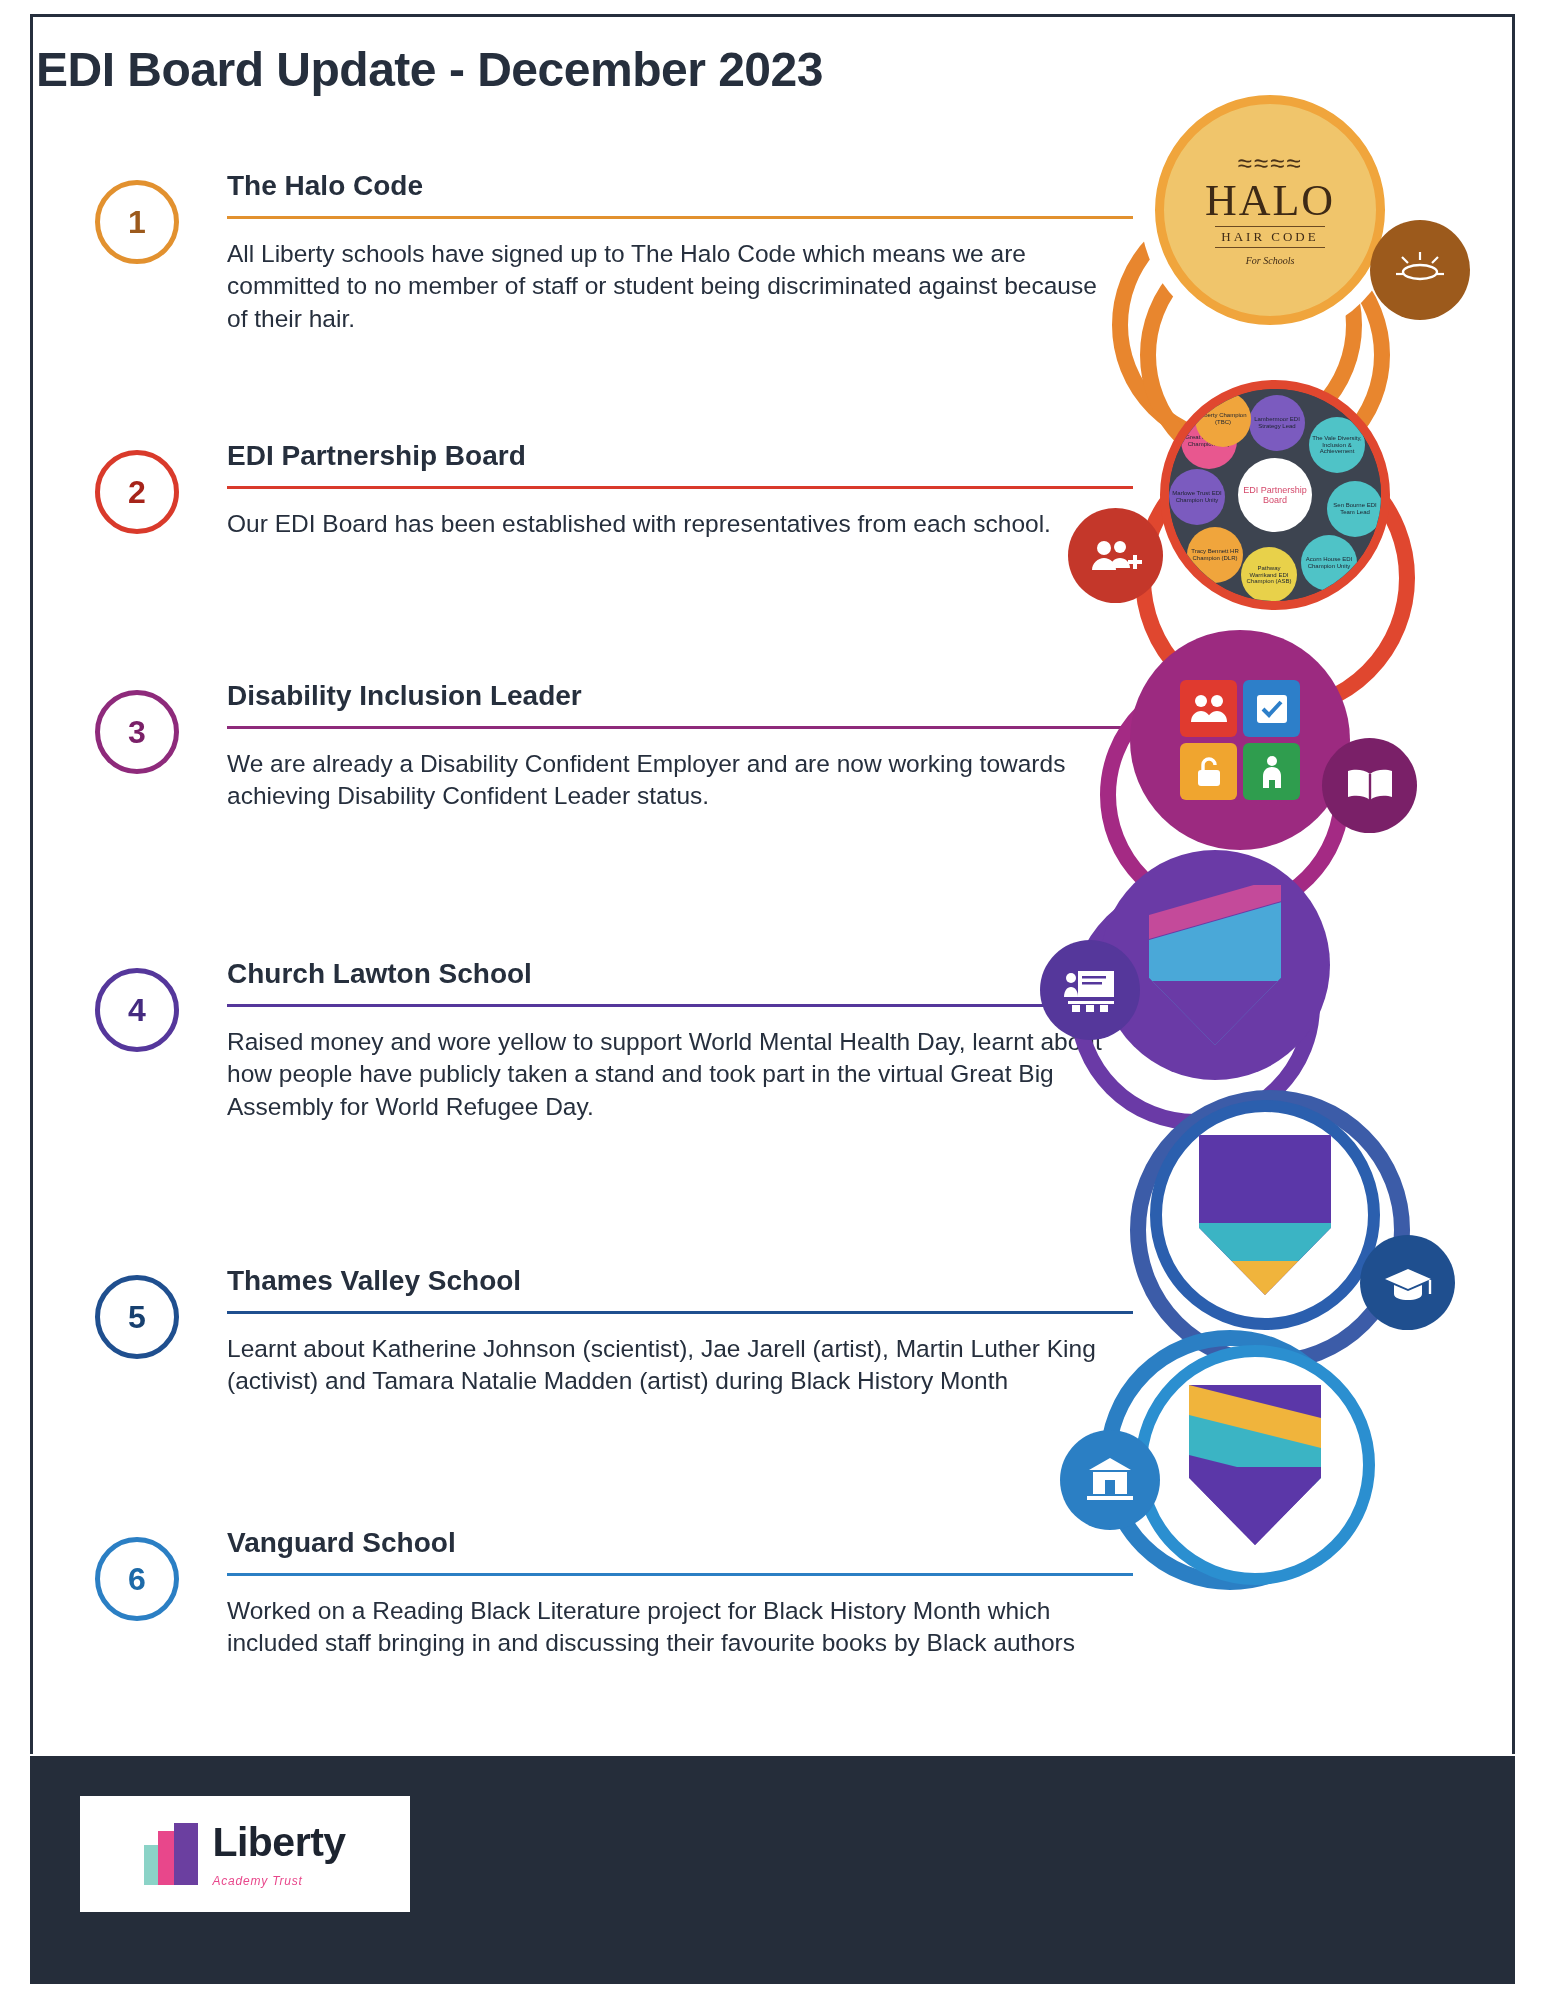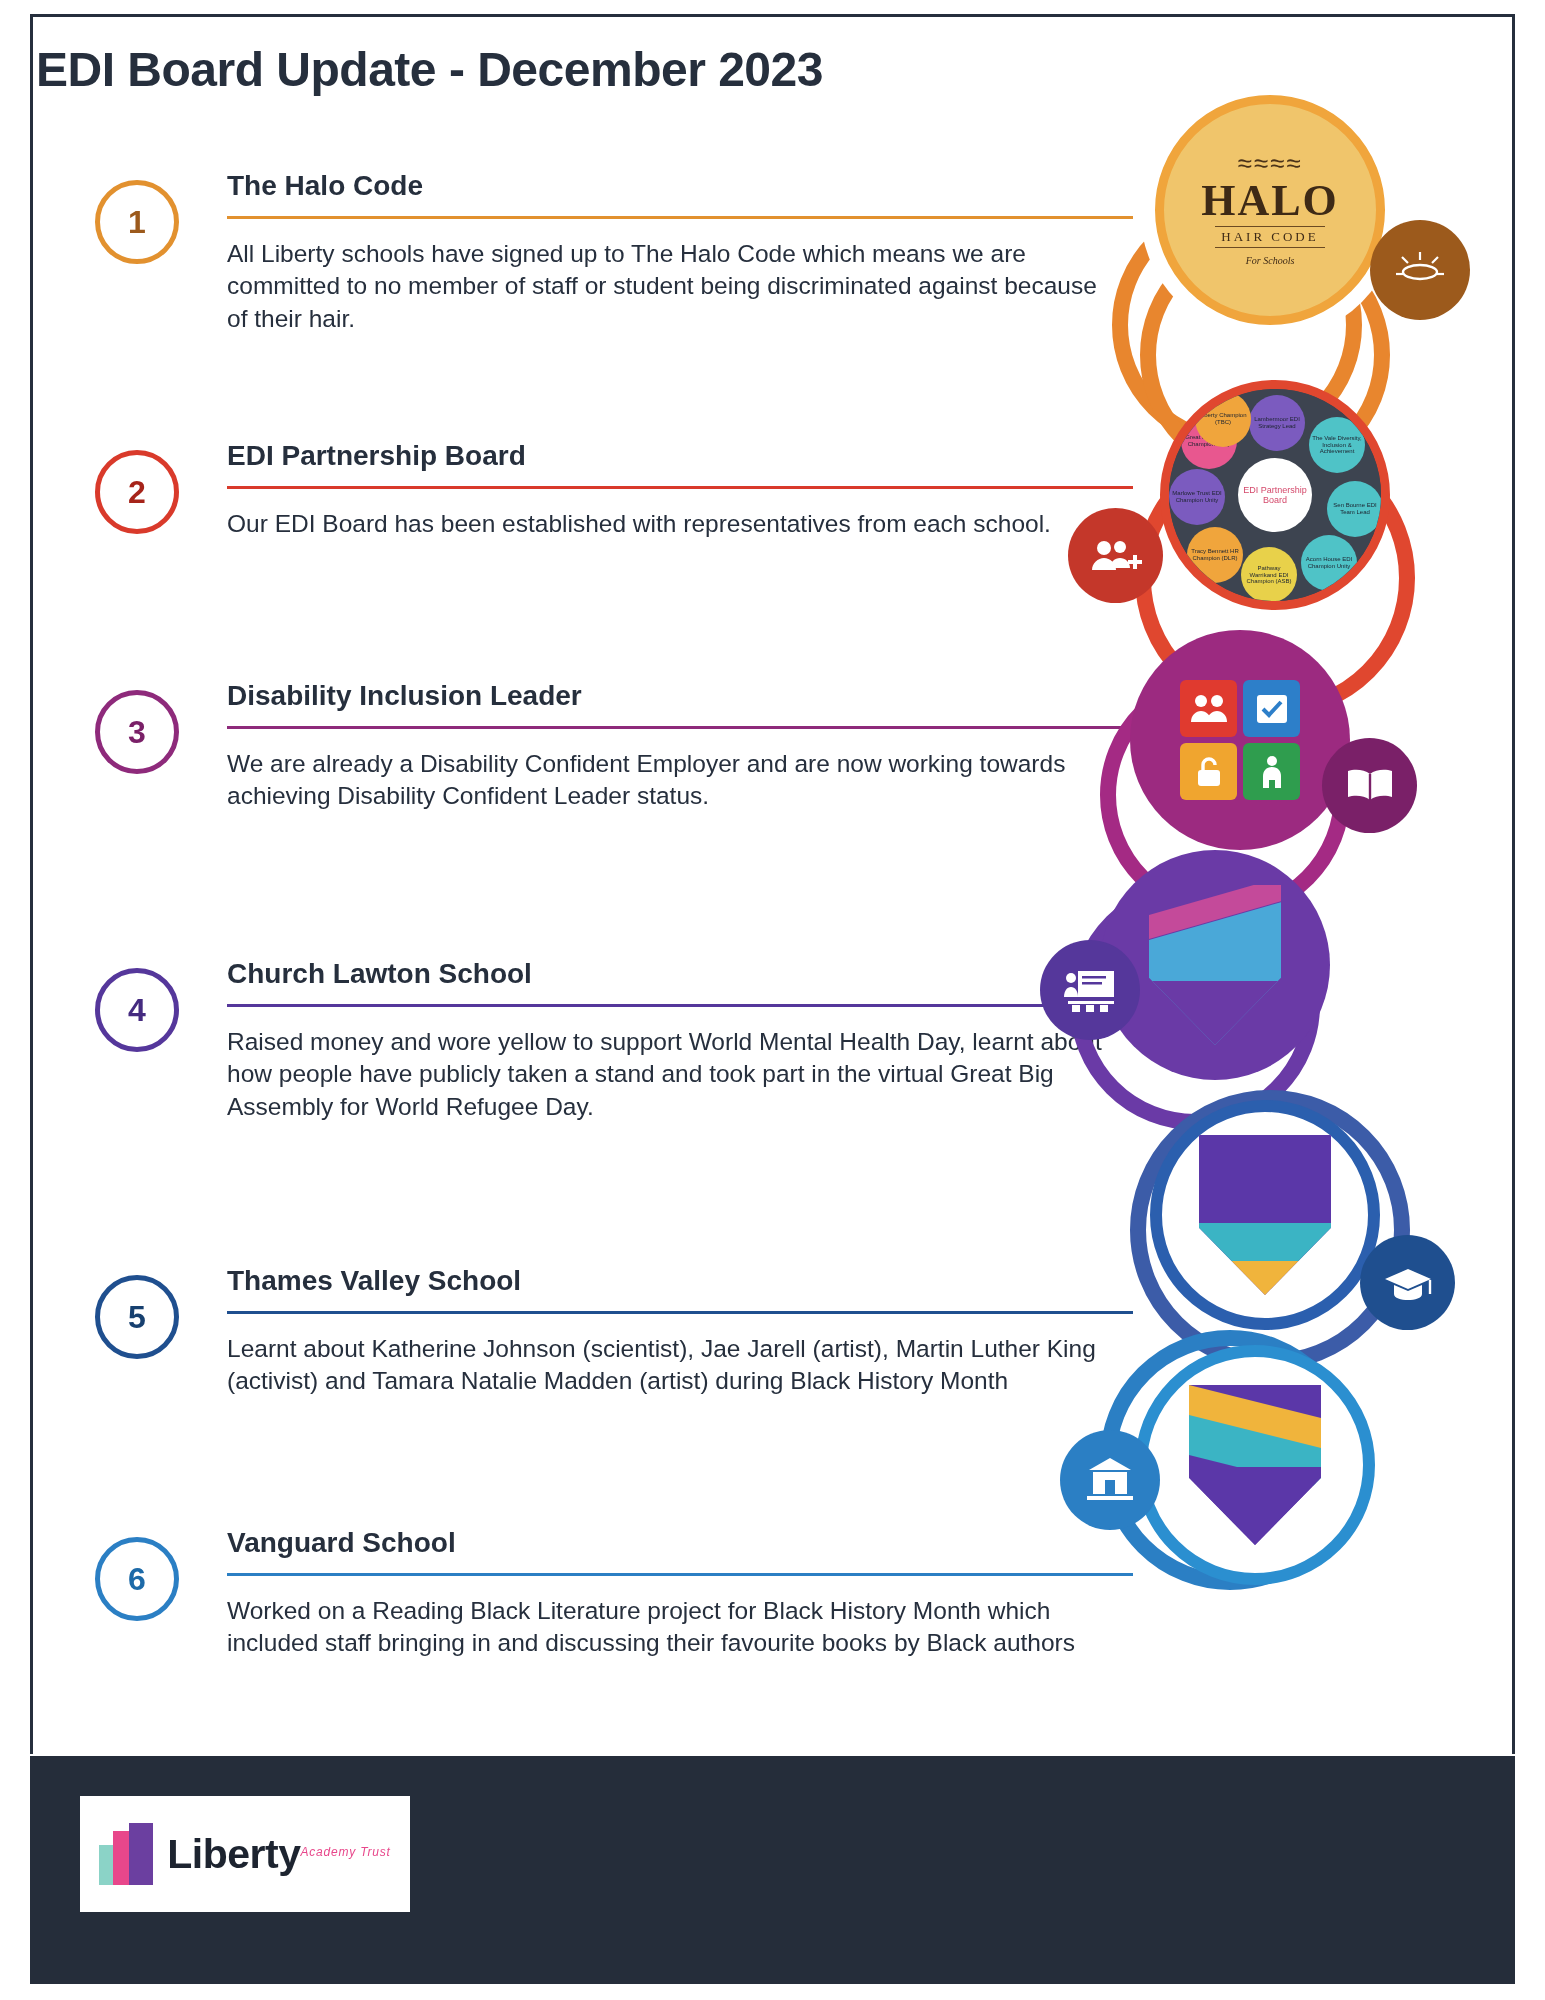--- a/index.html
+++ b/index.html
@@ -147,21 +147,21 @@
     color: #3e2a16;
   }
   .halo .sun {
     font-size: 26px;
     letter-spacing: 2px;
     margin-top: -6px;
     color: #4a3218;
   }
   .halo .big {
     font-size: 44px;
-    font-weight: bold;
+    font-weight: normal;
     letter-spacing: 2px;
     font-family: "Liberation Serif", serif;
     line-height: 1;
   }
   .halo .sub {
     font-size: 13px;
     letter-spacing: 3px;
     font-family: "Liberation Serif", serif;
     border-top: 1px solid #6b4a22;
     border-bottom: 1px solid #6b4a22;
@@ -277,21 +277,21 @@
     width: 56px;
     height: 62px;
     margin-right: 12px;
   }
   .logo-mark span { position: absolute; display:block; }
   .lm1 { left:0; top:22px; width:22px; height:40px; background:#8bd3c7; }
   .lm2 { left:14px; top:8px; width:22px; height:54px; background:#e8478b; }
   .lm3 { left:30px; top:0; width:24px; height:62px; background:#6b3fa0; }
   .logo-text {
     display: flex;
-    flex-direction: row;
+    flex-direction: column;
     line-height: 1;
   }
   .logo-text .lt1 {
     font-size: 41px;
     font-weight: bold;
     color: #1d2430;
     letter-spacing: -0.5px;
   }
   .logo-text .lt2 {
     font-size: 12px;

